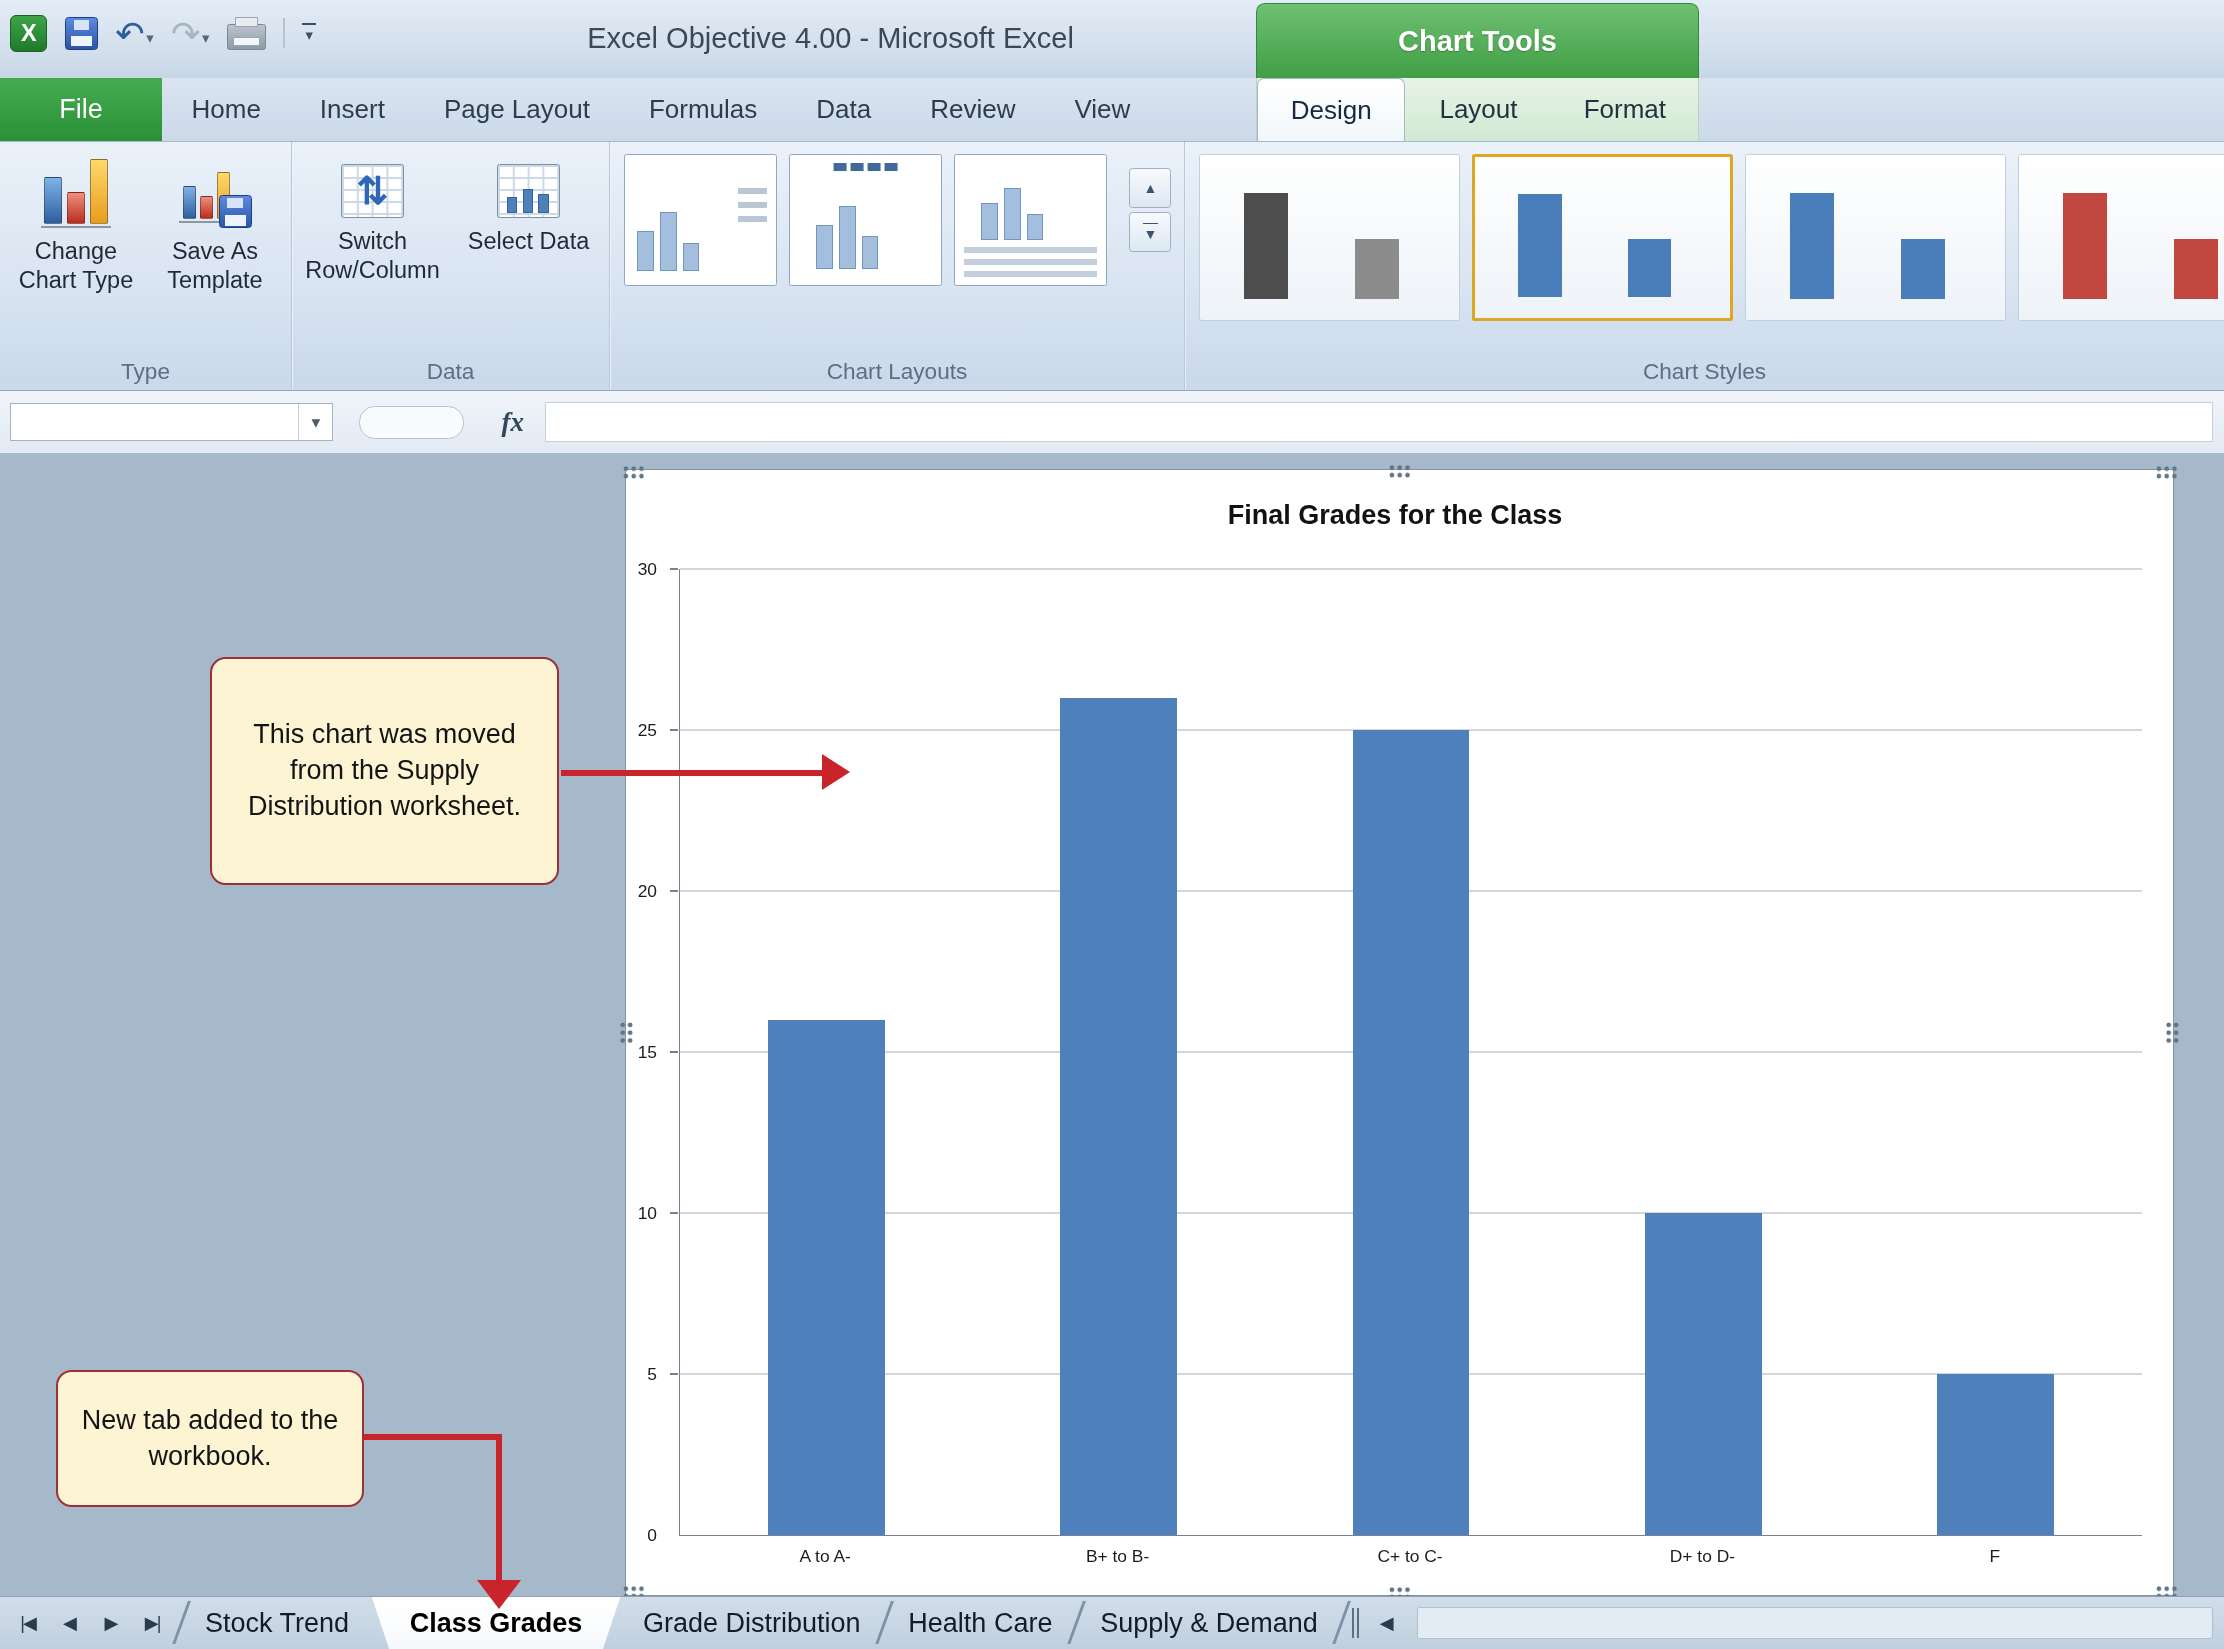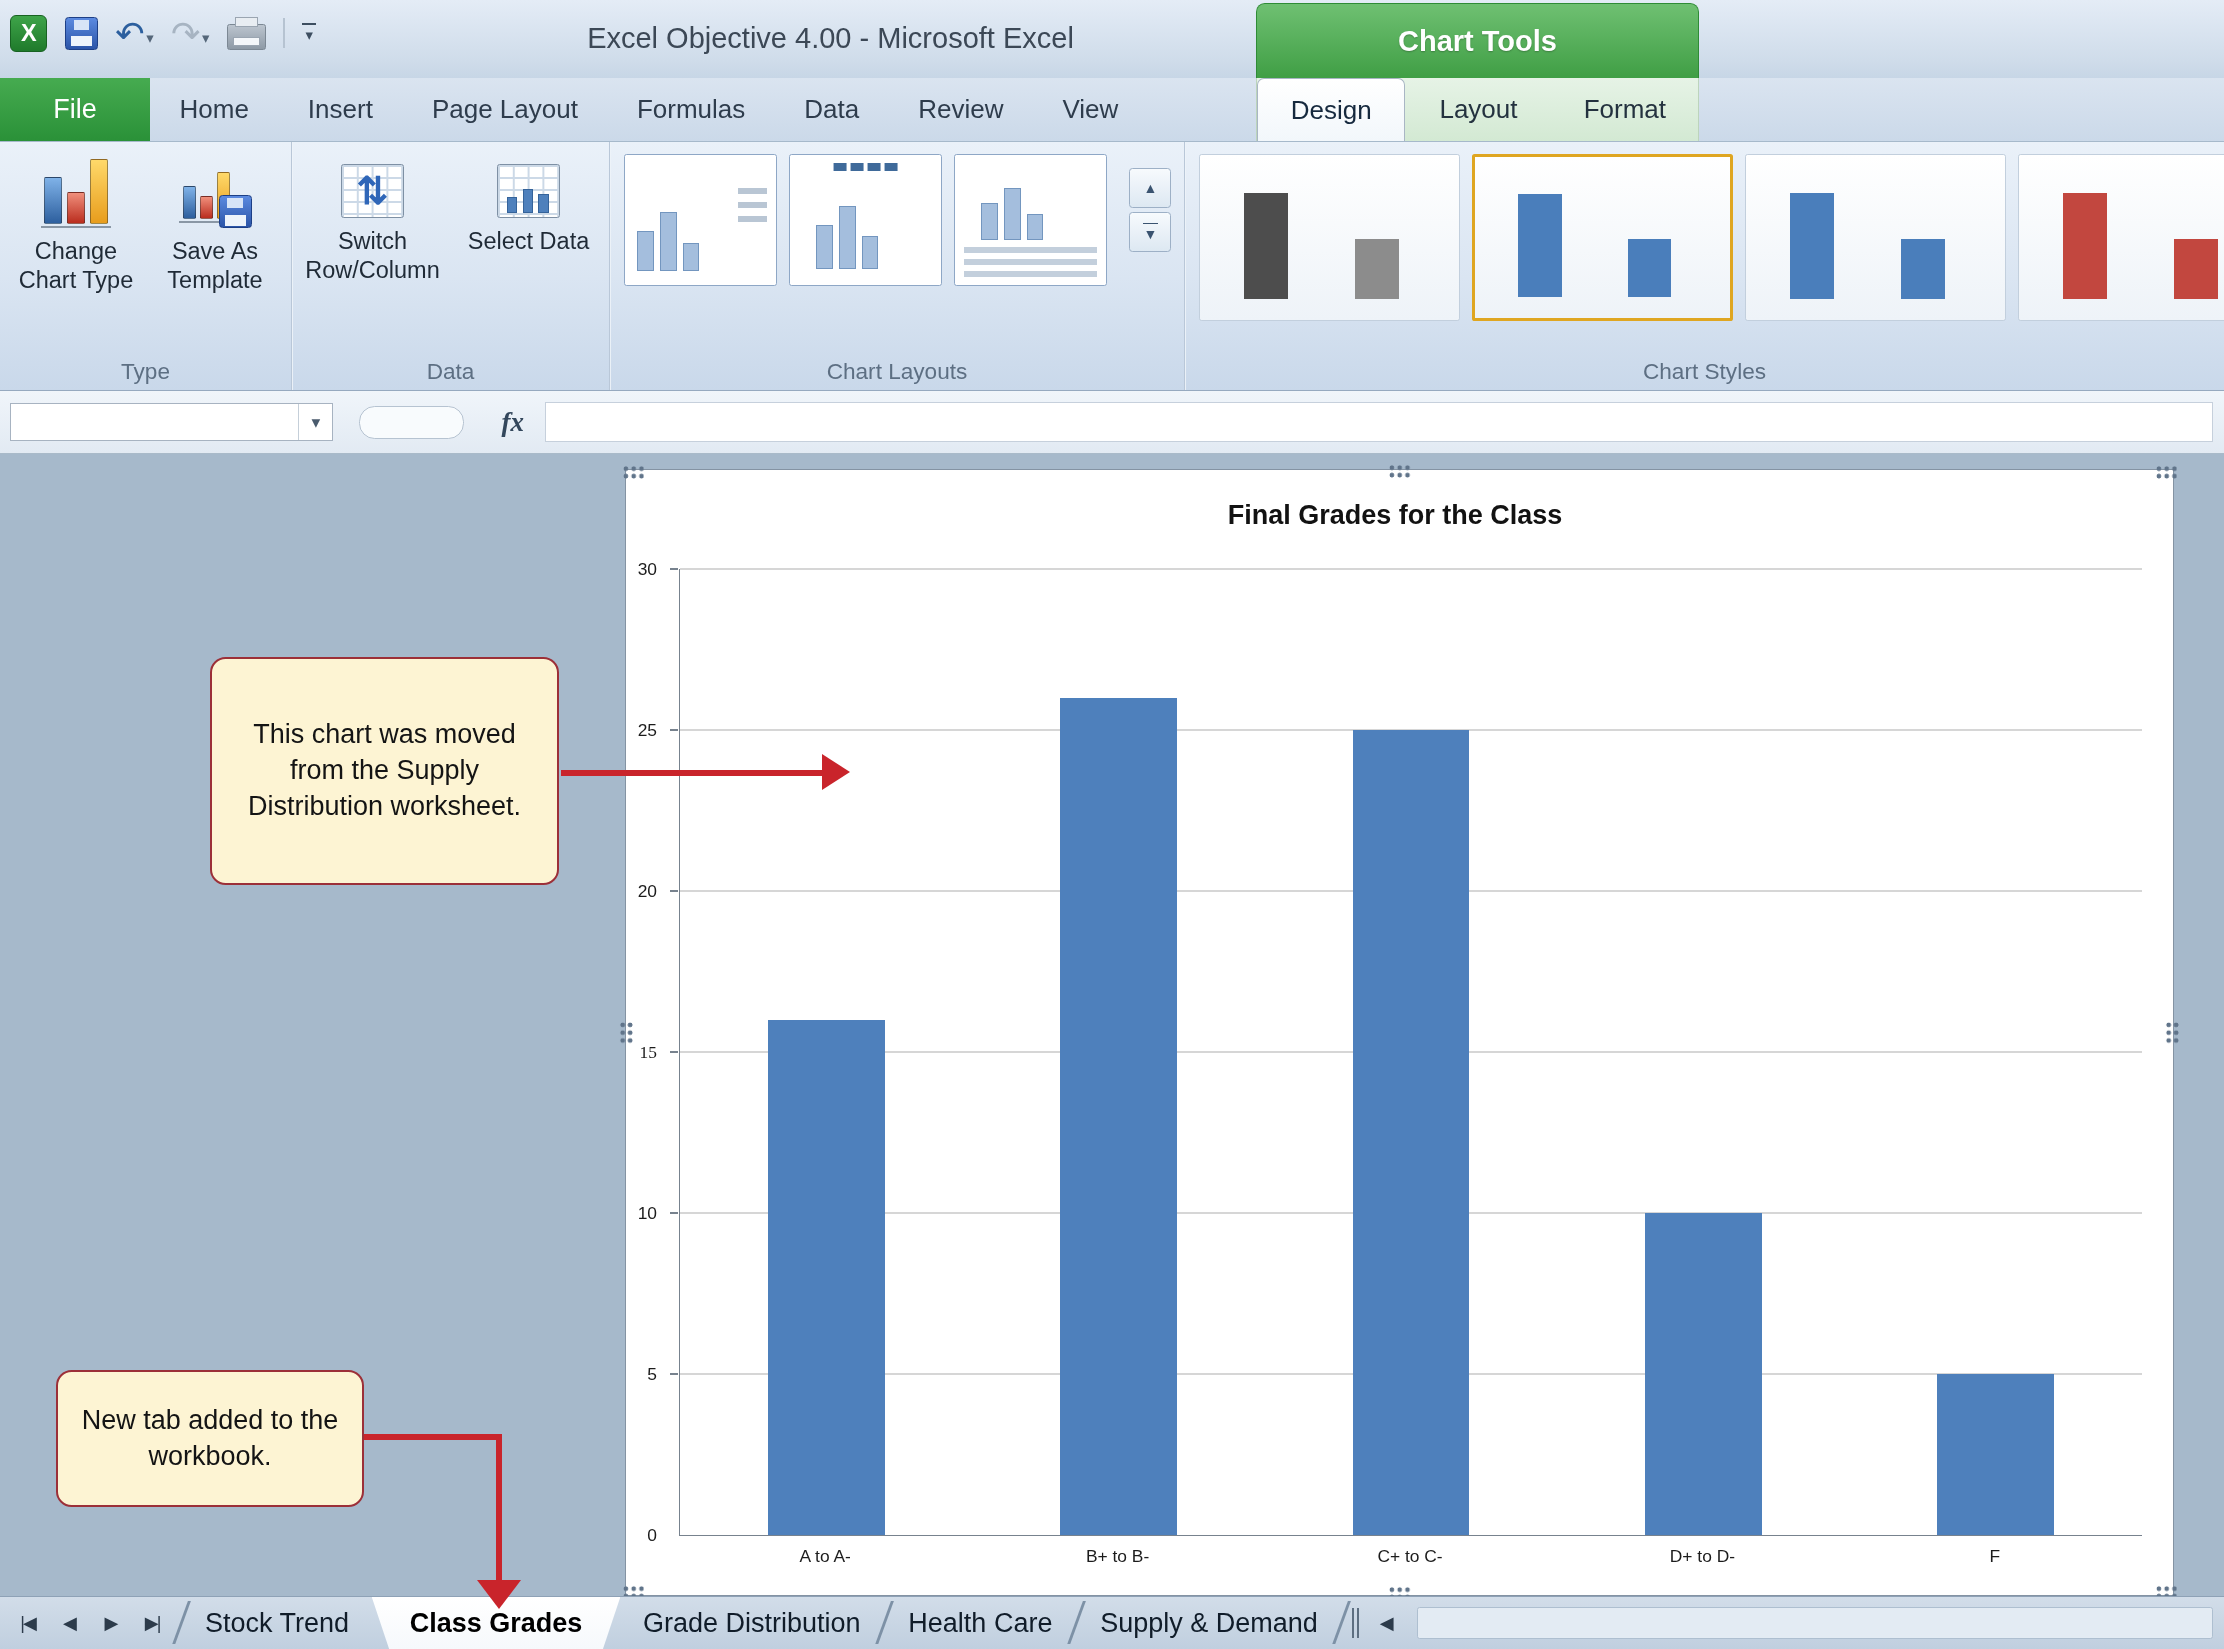--- a/index.html
+++ b/index.html
@@ -34,21 +34,21 @@
   .app-title{position:absolute;left:348px;top:0;width:965px;height:76px;
     display:flex;align-items:center;justify-content:center;font-size:29px;color:#3c4856;}
   .chart-tools{position:absolute;left:1256px;top:2.6px;width:443px;height:76px;
     border-radius:8.7px 8.7px 0 0;border:0.9px solid #2f8c36;border-bottom:none;box-sizing:border-box;
     background:linear-gradient(#6fc072,var(--chart-tools-green,#3f9e44));
     display:flex;align-items:center;justify-content:center;color:#fff;font-size:29px;font-weight:bold;
     text-shadow:0 0.9px 1.7px rgba(0,0,0,.25);}
   
   .tabrow{position:absolute;left:0;top:78px;width:2225px;height:63px;display:flex;
     background:linear-gradient(#dae4f0,#cbd9e9);}
-  .file-tab{width:150px;display:flex;align-items:center;justify-content:center;
+  .file-tab{width:162px;display:flex;align-items:center;justify-content:center;
     color:#fff;font-size:27px;background:linear-gradient(#46ab50,var(--file-tab-green,#2a9138));}
   .rtab{padding:0 29.5px;display:flex;align-items:center;font-size:26px;color:#2e3c4c;}
   .ctx{position:absolute;left:1256px;top:0;width:443px;height:63px;display:flex;
     background:linear-gradient(#e6f3e6,#d3e9d3);border-left:0.9px solid #bcd4bc;border-right:0.9px solid #bcd4bc;box-sizing:border-box;}
   .ctx .rtab{flex:1;justify-content:center;padding:0;color:#24323f;}
   .ctx .rtab.active{background:linear-gradient(#ffffff,#f2f7fb);border:0.9px solid #a9b6c4;border-bottom:none;
     border-radius:7px 7px 0 0;color:#16293e;box-sizing:border-box;}
   
   .ribbon{position:absolute;left:0;top:142px;width:2225px;height:249px;display:flex;box-sizing:border-box;
     background:linear-gradient(#eaf1f9,#dae5f2 55%,#c9d8ea);border-bottom:1.7px solid #96a9bf;}
@@ -347,21 +347,21 @@
   <div class="fx">fx</div>
   <div class="finput"></div>
 </div>
 
 <div class="chartbox">
   <div class="chart-title">Final Grades for the Class</div>
   <div class="ylabels">
       <div class="ytick" style="bottom: 0%;">0</div>
       <div class="ytick" style="bottom: 16.6667%;">5</div>
       <div class="ytick" style="bottom: 33.3333%;">10</div>
-      <div class="ytick" style="bottom: 50%; font-family: Liberation Serif, serif;">15</div>
+      <div class="ytick" style="bottom: 50%;">15</div>
       <div class="ytick" style="bottom: 66.6667%;">20</div>
       <div class="ytick" style="bottom: 83.3333%;">25</div>
       <div class="ytick" style="bottom: 100%;">30</div>
     </div>
   <div class="plot">
     <div class="bar-series">
         <div class="bar-cell">
           <div class="bar" style="height: 53.3333%; background: rgb(78, 128, 188);"></div>
         </div>
         <div class="bar-cell">

